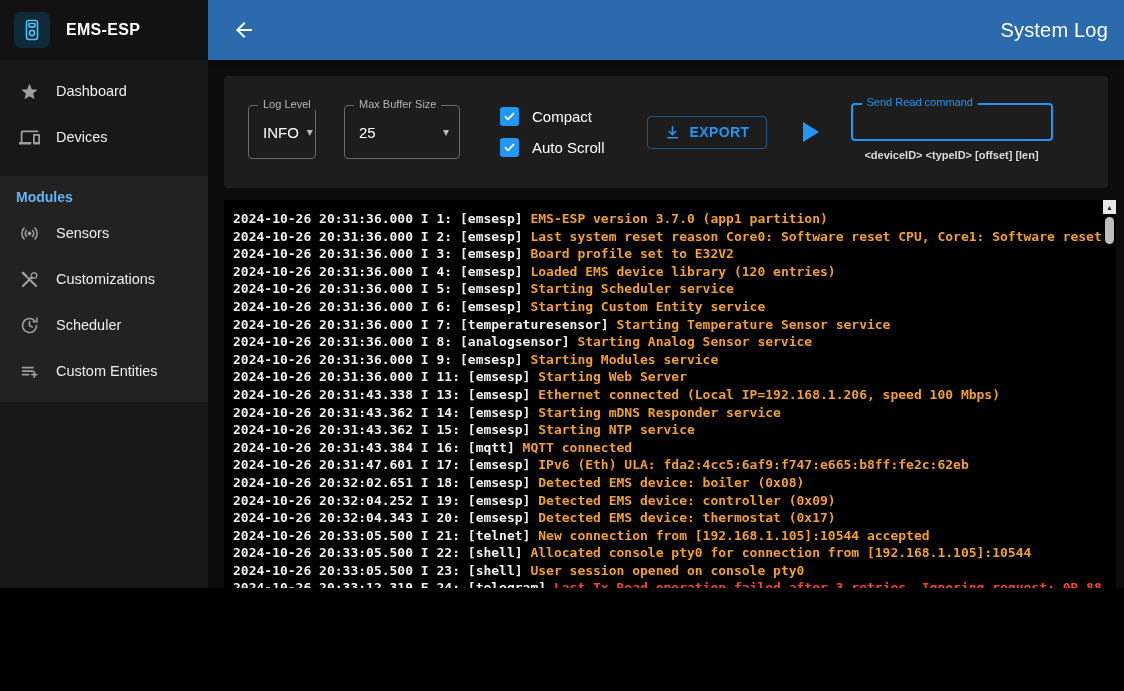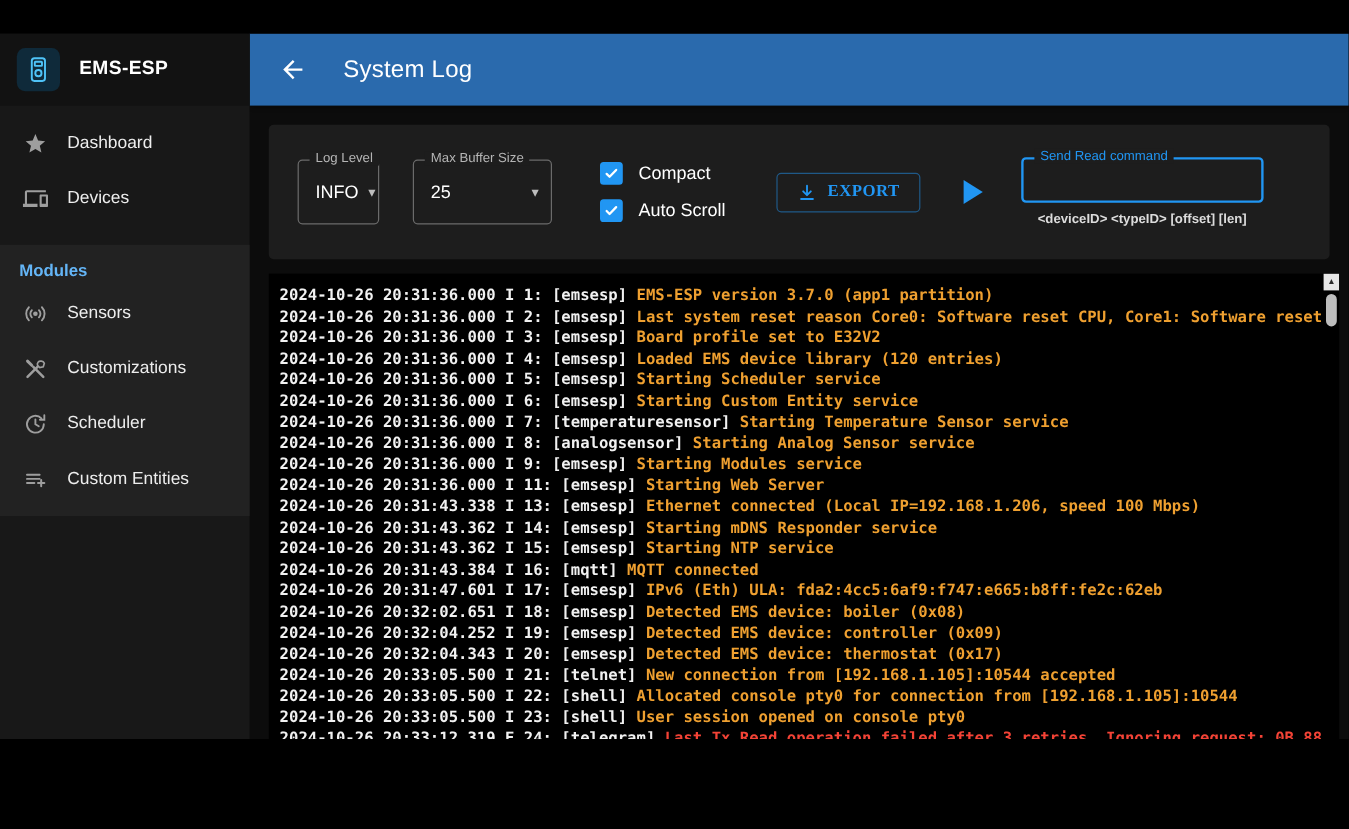--- a/index.html
+++ b/index.html
@@ -1,33 +1,33 @@
 <!DOCTYPE html>
 <html style="--appbar: #2a6aad; --accent: #2196f3; --log-info: #efa030; --log-error: #f44336;"><head>
 <meta charset="utf-8">
 <style>
   * { margin:0; padding:0; box-sizing:border-box; }
   :root { --appbar:#2a6aad; --accent:#2196f3; --log-info:#efa030; --log-error:#f44336; }
   html,body { background:#000; }
   body { font-family:"Liberation Sans", sans-serif; }
-  .app { position:relative; width:1124px; height:588px; background:#0c0c0c; overflow:hidden;margin-top:28px; }
+  .app { position:relative; width:1124px; height:588px; background:#0c0c0c; overflow:hidden; }
 
   
   .sidebar { position:absolute; left:0; top:0; width:208px; height:100%; background:#181818; color:#ededed; z-index:2; }
   .logo-row { height:60px; display:flex; align-items:center; gap:16px; padding:0 14px; background:#121212; }
   .logo-badge { width:36px; height:36px; border-radius:7px; background:#0f2a3a; display:flex; align-items:center; justify-content:center; }
   .app-title { font-size:16px; font-weight:700; letter-spacing:.3px; color:#fff; }
   .nav-top { padding:8px 0; }
   .side-item { display:flex; align-items:center; height:46px; padding:0 17px; gap:15px; font-size:14.5px; font-weight:500; color:#ededed; cursor:pointer; }
   .side-icon { width:24px; display:flex; justify-content:center; align-items:center; color:#9e9e9e; }
   .modules { background:#222222; margin-top:8px; padding-bottom:8px; }
   .modules-header { font-size:14px; font-weight:700; color:#64b5f6; padding:13px 16px 5px; }
 
   
-  .appbar { position:absolute; left:208px; right:0; top:0; height:60px; background:var(--appbar); display:flex; align-items:center; padding:0 16px; gap:22px; box-shadow:0 2px 4px rgba(0,0,0,.4); z-index:1; }
+  .appbar { position:absolute; left:208px; right:0; top:0; height:60px; background:var(--appbar); display:flex; align-items:center; padding:0 16px; gap:22px; box-shadow:0 2px 4px rgba(0,0,0,.4); z-index:1;justify-content:space-between; }
   .back-btn { width:40px; height:40px; border:none; background:transparent; display:flex; align-items:center; justify-content:center; cursor:pointer; border-radius:50%; }
   .appbar-title { color:#fff; font-size:20px; font-weight:500; letter-spacing:.2px; }
 
   
   .main { position:absolute; left:208px; top:60px; right:0; bottom:0; background:#0c0c0c; }
 
   .controls-card { position:absolute; left:16px; right:16px; top:16px; height:112px; background:#1d1d1d; border-radius:4px; display:flex; align-items:center; padding:0 24px; gap:28px; }
 
   .select { position:relative; height:54px; border:1px solid #6b6b6b; border-radius:4px; display:flex; align-items:center; justify-content:space-between; padding:0 10px 0 14px; cursor:pointer; }
   .notch-label { position:absolute; top:-8px; left:9px; background:#1d1d1d; padding:0 5px; font-size:11px; color:#b5b5b5; white-space:nowrap; }
@@ -36,21 +36,21 @@
   .select-arrow { color:#bdbdbd; font-size:12px; margin-left:8px; }
 
   .check-col { display:flex; flex-direction:column; gap:12px; }
   .check-row { display:flex; align-items:center; gap:13px; cursor:pointer;padding-left:12px; }
   .checkbox { width:19px; height:19px; border-radius:3px; border:2px solid #9e9e9e; display:flex; align-items:center; justify-content:center; }
   .checkbox svg { display:none; }
   .checkbox.checked { background:var(--accent); border-color:var(--accent); }
   .checkbox.checked svg { display:block; }
   .check-label { color:#fff; font-size:15px; }
 
-  .export-btn { display:flex; align-items:center; gap:9px; height:33px; padding:0 16px; background:transparent; border:1px solid rgba(33,150,243,.5); border-radius:4px; color:var(--accent); font-family:Liberation Serif, serif; font-size:14px; font-weight:600; letter-spacing:.4px; cursor:pointer; margin-left:14px; }
+  .export-btn { display:flex; align-items:center; gap:9px; height:33px; padding:0 16px; background:transparent; border:1px solid rgba(33,150,243,.5); border-radius:4px; color:var(--accent); font-family:Liberation Sans, sans-serif; font-size:14px; font-weight:600; letter-spacing:.4px; cursor:pointer; margin-left:14px; }
 
   .play-icon { width:0; height:0; border-left:16px solid var(--accent); border-top:10px solid transparent; border-bottom:10px solid transparent; margin-left:8px; cursor:pointer; }
 
   .send-col { display:flex; flex-direction:column; margin-left:4px; }
   .send-field { position:relative; width:202px; height:38px; border:2px solid var(--accent); border-radius:4px; display:flex; align-items:center; }
   .send-field .notch-label { top:-9px; }
   .send-field input { width:100%; height:100%; background:transparent; border:none; outline:none; color:#fff; font-size:14px; padding:0 10px; font-family:"Liberation Sans",sans-serif; }
   .send-helper { margin-top:8px; text-align:center; font-size:11px; font-weight:700; color:#dcdcdc; white-space:nowrap; }
 
   

